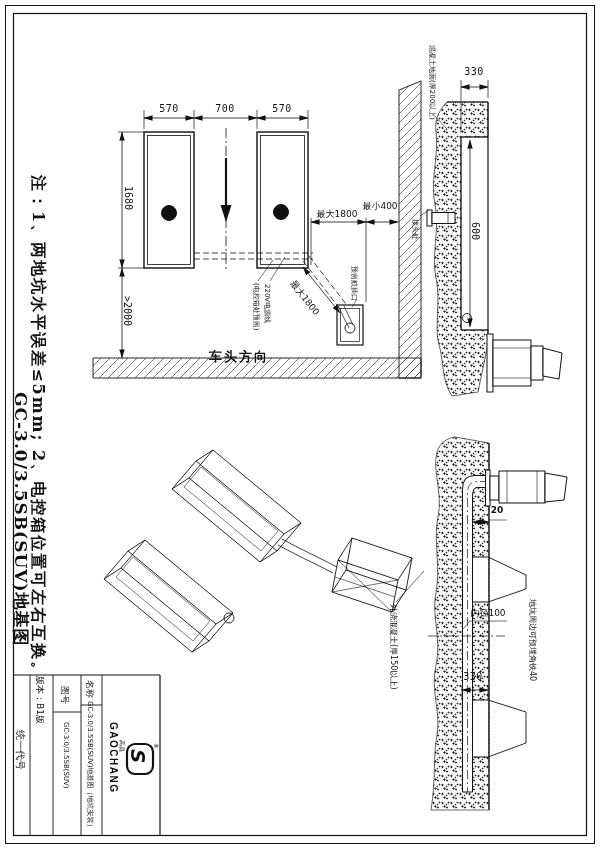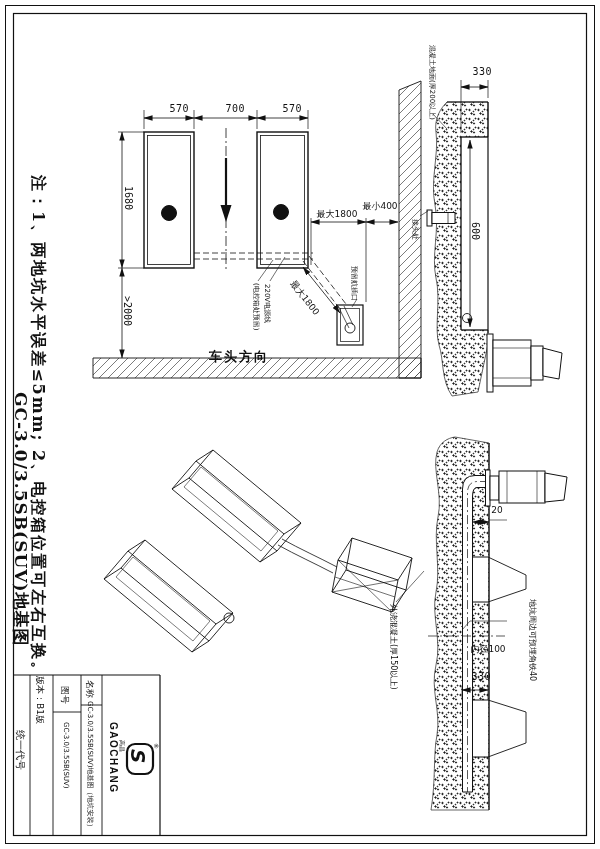--- a/index.html
+++ b/index.html
@@ -1,20 +1,20 @@
 <!DOCTYPE html>
 <html><head>
 <meta charset="utf-8">
 <style>
   html,body{margin:0;padding:0;background:#e8e8e8;}
   #page{position:relative;width:600px;height:849px;background:#ffffff;overflow:hidden;
         font-family:"DejaVu Sans",sans-serif;color:#111;}
   #lines{position:absolute;left:0;top:0;}
   .abs{position:absolute;}
-  .dimh{font:10px "DejaVu Sans Mono",monospace;text-align:right;letter-spacing:0.5px;}
+  .dimh{font:10px "DejaVu Sans Mono",monospace;text-align:center;letter-spacing:0.5px;}
   .dim9{font:9px "DejaVu Sans",sans-serif;text-align:center;white-space:nowrap;}
   .vt{transform:rotate(90deg);transform-origin:0 0;white-space:nowrap;}
   .cjk7{font:7px "DejaVu Sans",sans-serif;}
   .cjk8{font:8px "DejaVu Sans",sans-serif;}
   .mono10{font:10px "DejaVu Sans Mono",monospace;}
   .note1{font:bold 16px "DejaVu Serif",serif;letter-spacing:2px;}
   .note2{font:bold 17px "DejaVu Serif",serif;letter-spacing:1px;text-decoration:underline;}
   .car{font:bold 13px "DejaVu Serif",serif;letter-spacing:2px;}
   .tb9{font:9px "DejaVu Sans",sans-serif;white-space:nowrap;}
   .tb7{font:7px "DejaVu Sans",sans-serif;white-space:nowrap;}
@@ -210,22 +210,22 @@
 <div class="abs car" style="left:197px;top:348px;width:70px;margin-left:12px;">车头方向</div>
 <div class="abs vt cjk7" style="left:261px;top:283px;">(电控箱处预留)</div>
 <div class="abs vt cjk7" style="left:272px;top:284px;">220V电源线</div>
 <div class="abs vt cjk7" style="left:359px;top:266px;">预留航插口</div>
 
 <div class="abs dimh" style="left:456px;top:66px;width:36px;">330</div>
 <div class="abs vt mono10" style="left:481px;top:222px;">600</div>
 <div class="abs vt cjk7" style="left:437px;top:45px;">混凝土地面(厚200以上)</div>
 <div class="abs vt cjk7" style="left:420px;top:219px;">接头处</div>
 
-<div class="abs dim9" style="left:488px;top:505px;width:18px;">20</div>
-<div class="abs dim9" style="left:468px;top:607px;width:40px;margin-top:36px;">内径100</div>
+<div class="abs dim9" style="left:488px;top:505px;width:18px;font-weight:bold;">20</div>
+<div class="abs dim9" style="left:468px;top:607px;width:40px;">内径100</div>
 <div class="abs dimh" style="left:455px;top:671px;width:36px;">330</div>
 <div class="abs vt cjk8" style="left:538px;top:599px;">地坑周边可预埋角铁40</div>
 <div class="abs vt cjk8" style="left:399px;top:604px;">外浇混凝土(厚150以上)</div>
 
 <div class="abs vt mono10" style="left:27px;top:730px;">统一代号</div>
 <div class="abs vt tb9" style="left:46px;top:676px;">版本：B1版</div>
 <div class="abs vt tb9" style="left:71px;top:686px;">图号</div>
 <div class="abs vt tb7" style="left:70px;top:722px;">GC-3.0/3.5SB(SUV)</div>
 <div class="abs vt tb9" style="left:96px;top:680px;">名称</div>
 <div class="abs vt tb7" style="left:95px;top:701px;">GC-3.0/3.5SB(SUV)地基图（地坑安装）</div>

